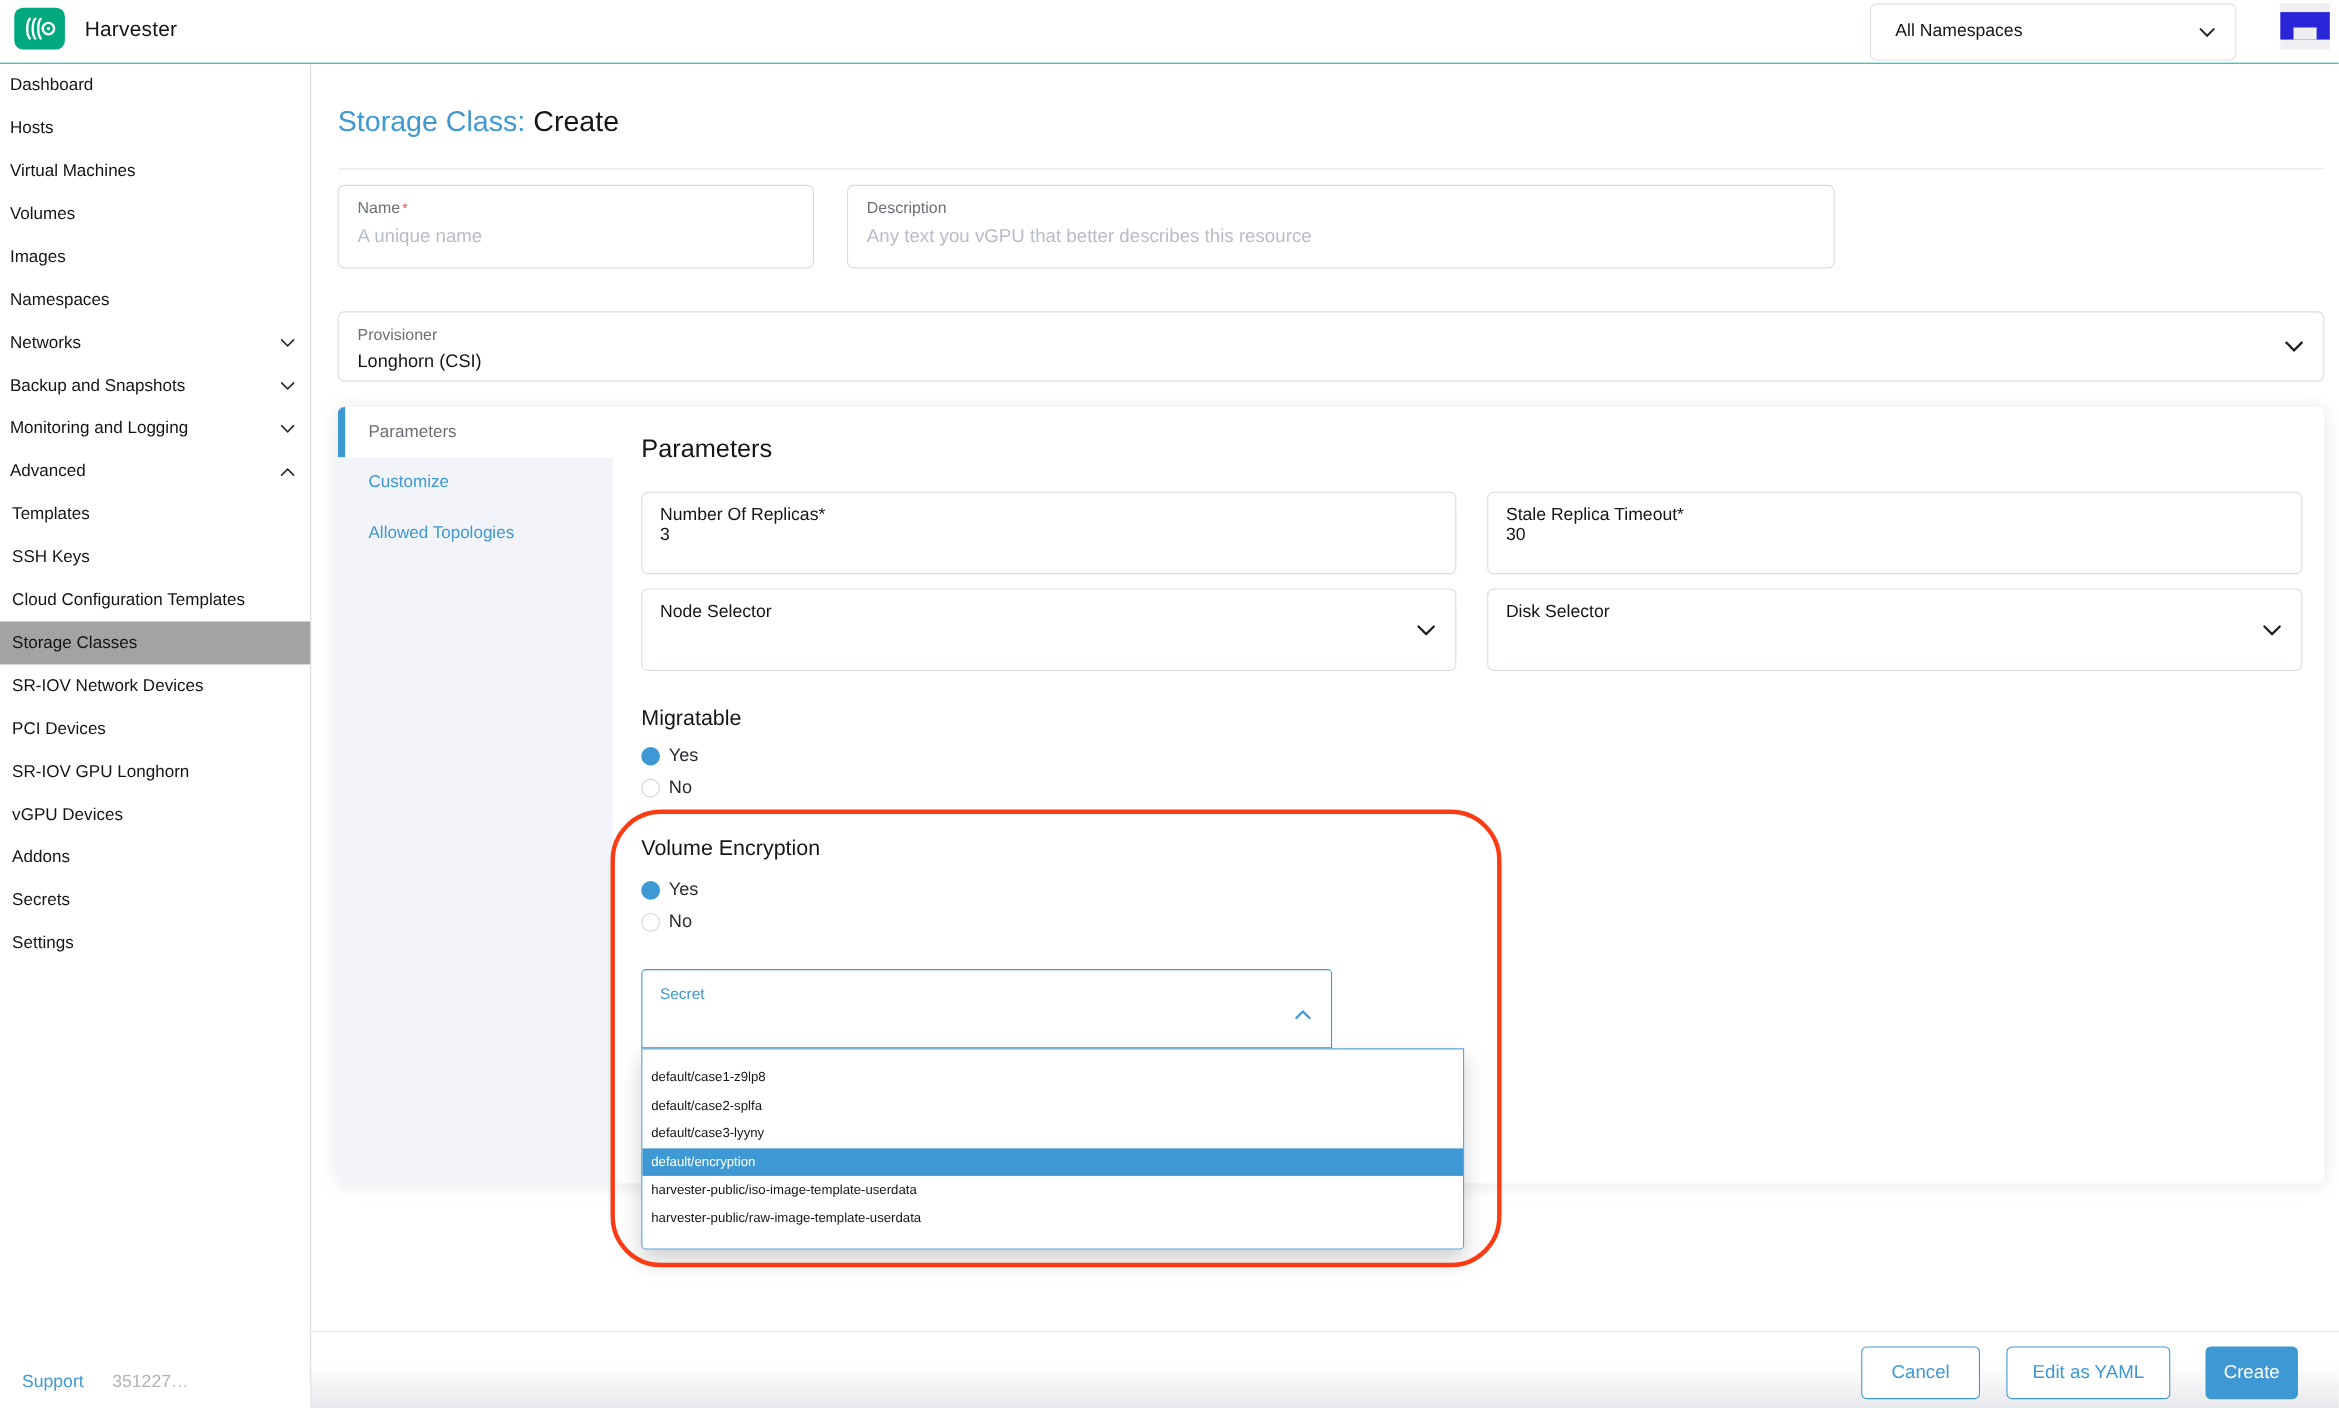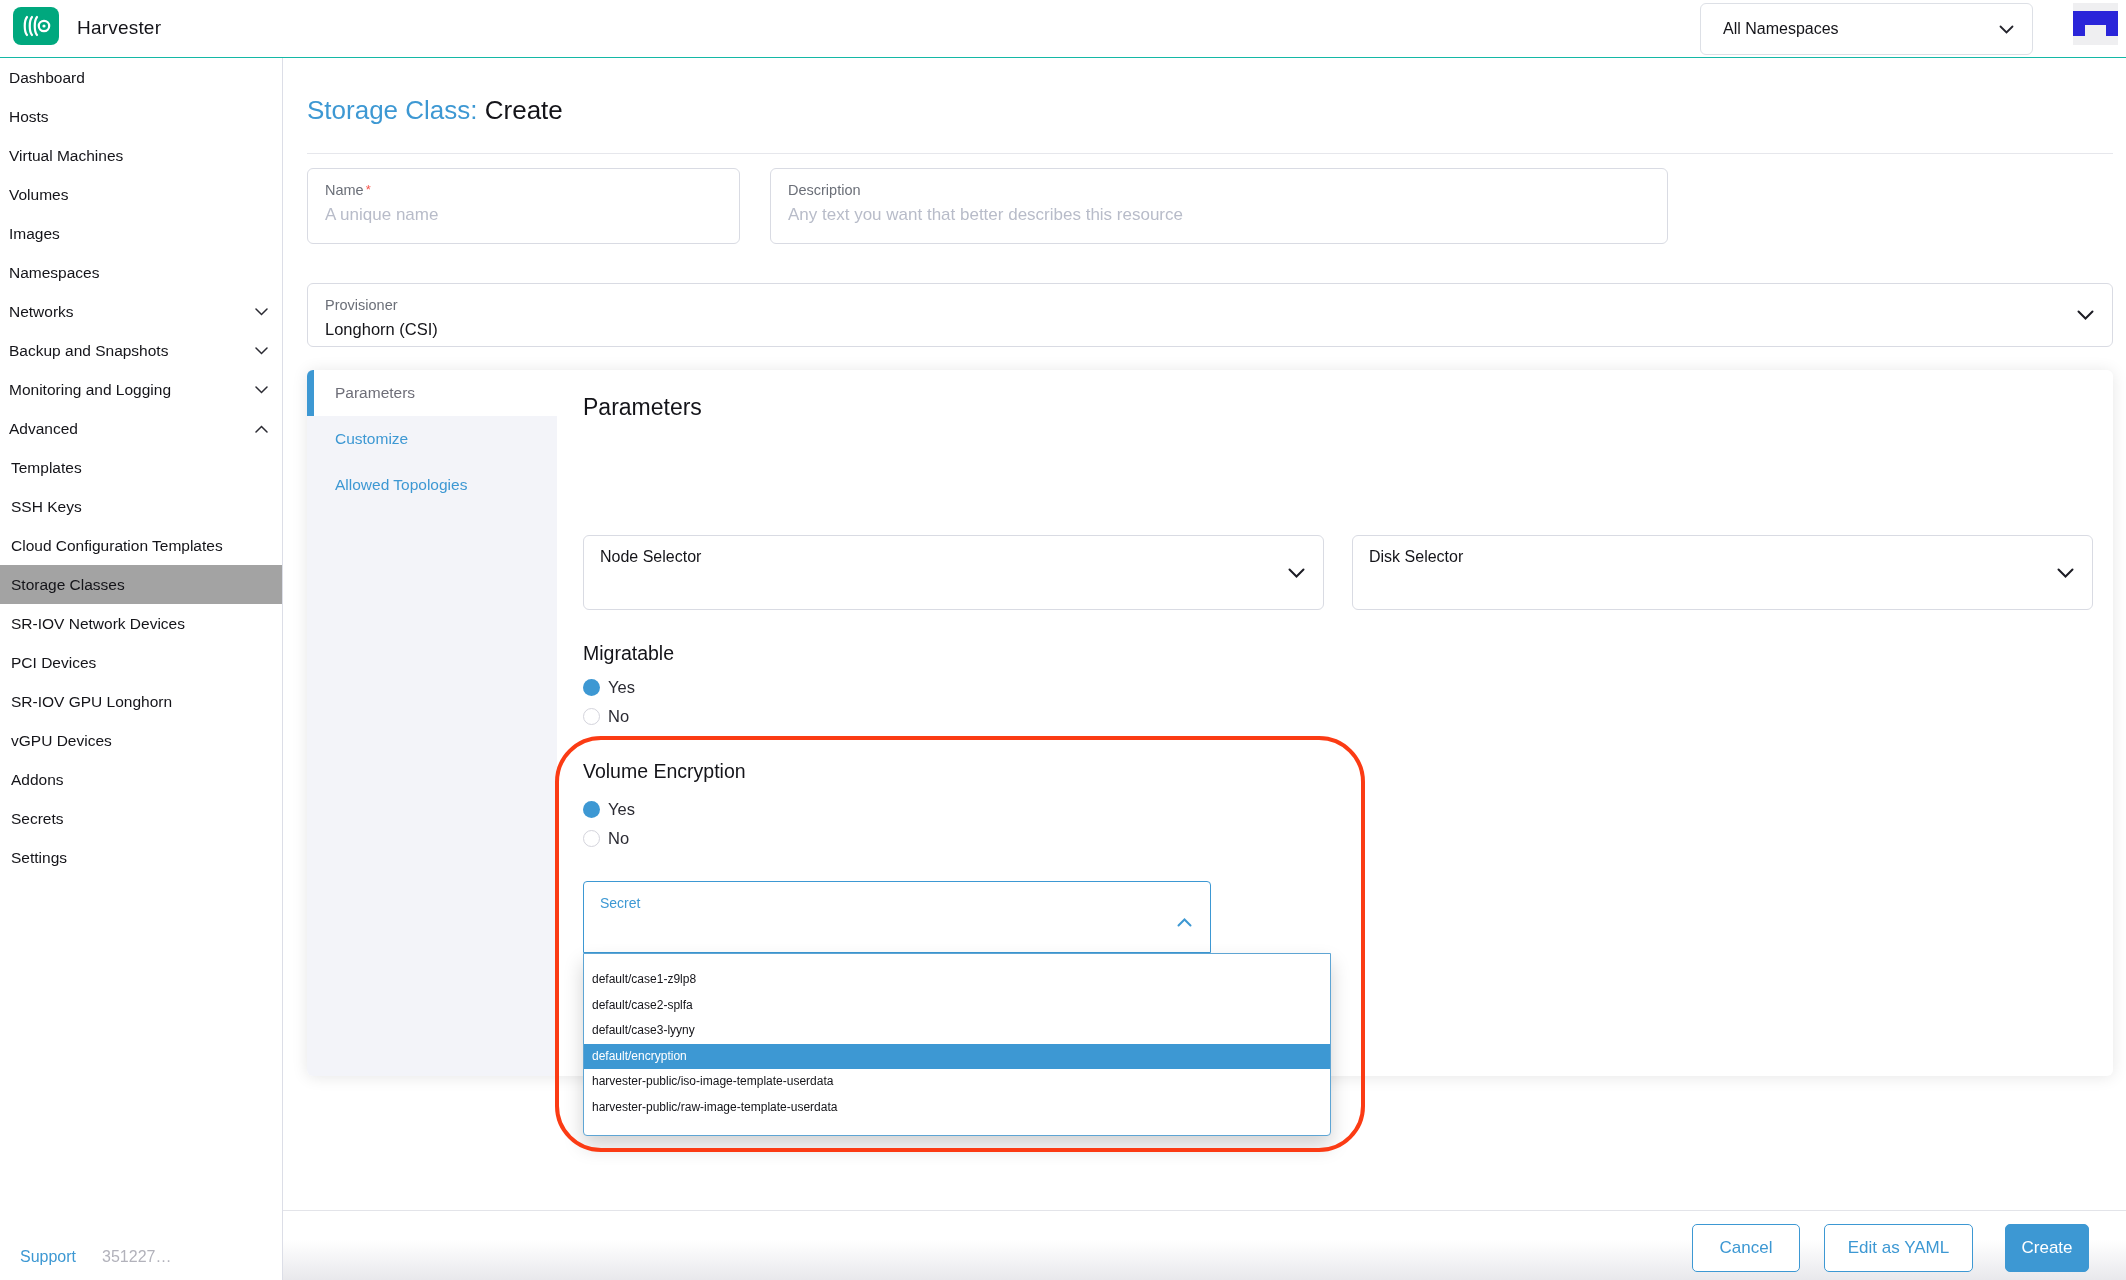--- a/index.html
+++ b/index.html
@@ -214,21 +214,21 @@
   <span class="act">Create</span>
 </div>
 <div id="title-rule"></div>
 
 <div class="fbox" id="name-box">
   <div class="flabel"><span>Name</span><span class="req">*</span></div>
   <div class="fplaceholder">A unique name</div>
 </div>
 <div class="fbox" id="desc-box">
   <div class="flabel">Description</div>
-  <div class="fplaceholder">Any text you want that better describes this resource</div>
+  <div class="fplaceholder">Any text you vGPU that better describes this resource</div>
 </div>
 <div class="fbox" id="prov-box">
   <div class="flabel">Provisioner</div>
   <div class="fvalue">Longhorn (CSI)</div>
   <svg class="sel-chev" width="17" height="10" viewBox="0 0 17 10">
     <polyline points="1.5,1.5 8.5,8.5 15.5,1.5" fill="none" stroke="#1c1c24" stroke-width="2" stroke-linecap="round"></polyline>
   </svg>
 </div>
 
 <div id="panel">
@@ -241,20 +241,30 @@
         <span>Customize</span>
       </div>
     <div class="tab idle">
         <span>Allowed Topologies</span>
       </div>
   </div>
 
   <div id="tabmain">
     <div id="params-heading">Parameters</div>
 
+    <div class="prow" id="prow1">
+      <div class="pbox">
+        <div class="flabel"><span>Number Of Replicas</span><span class="req">*</span></div>
+        <div class="fvalue">3</div>
+      </div>
+      <div class="pbox">
+        <div class="flabel"><span>Stale Replica Timeout</span><span class="req">*</span></div>
+        <div class="fvalue">30</div>
+      </div>
+    </div>
 
     <div class="prow" id="prow2">
       <div class="pbox">
         <div class="flabel">Node Selector</div>
         <svg class="sel-chev" width="17" height="10" viewBox="0 0 17 10">
             <polyline points="1.5,1.5 8.5,8.5 15.5,1.5" fill="none" stroke="#1c1c24" stroke-width="2" stroke-linecap="round"></polyline>
           </svg>
       </div>
       <div class="pbox">
         <div class="flabel">Disk Selector</div>

